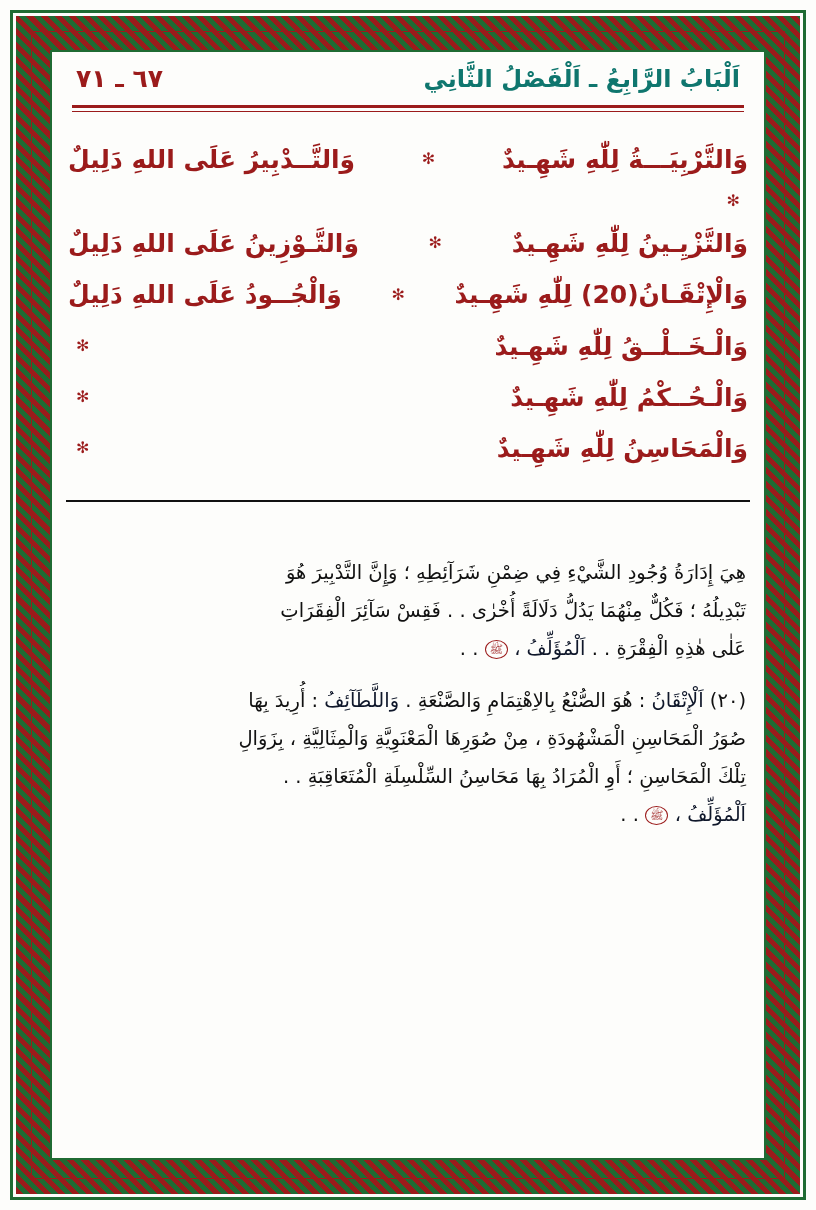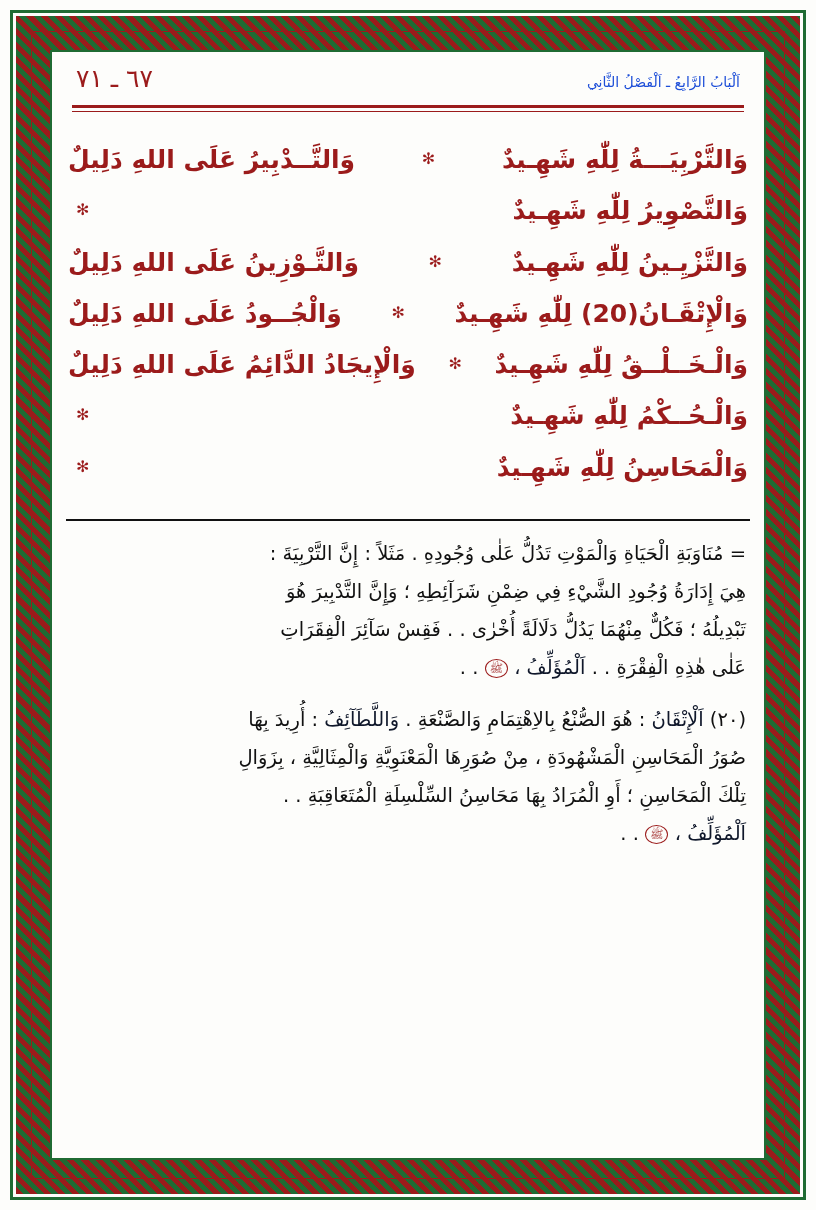--- a/index.html
+++ b/index.html
@@ -81,30 +81,30 @@
 
   
   .header {
     display: flex;
     align-items: baseline;
     justify-content: space-between;
     direction: rtl;
     padding: 6px 14px 0 14px;
   }
   .header .chapter {
-    color: #1d4ed8;
-    font-size: 14px;
-    font-weight: normal;
+    color: #0f766e;
+    font-size: 24px;
+    font-weight: bold;
     letter-spacing: 0;
     white-space: nowrap;
   }
   .header .pages {
     color: #9b1b1b;
     font-size: 25px;
-    font-weight: normal;
+    font-weight: bold;
     white-space: nowrap;
     margin-right: 18px;
   }
 
   .header-rule {
     margin: 12px 10px 0 10px;
     height: 0;
     border-top: 3px solid #9b1b1b;
   }
   .header-rule2 {
@@ -192,60 +192,58 @@
 
     <div class="verses">
 
       <div class="verse-line">
         <span class="hemistich right">وَالتَّرْبِيَـــةُ لِلّٰهِ شَهِـيدٌ</span>
         <span class="floret">✻</span>
         <span class="hemistich left">وَالتَّــدْبِيرُ عَلَى اللهِ دَلِيلٌ</span>
       </div>
 
       <div class="verse-line">
-        <span class="hemistich right">وَالتَّصْوِيرُ لِلّٰهِ شَهِـيدٌ</span>
         <span class="floret">✻</span>
       </div>
 
       <div class="verse-line">
         <span class="hemistich right">وَالتَّزْيِـينُ لِلّٰهِ شَهِـيدٌ</span>
         <span class="floret">✻</span>
         <span class="hemistich left">وَالتَّـوْزِينُ عَلَى اللهِ دَلِيلٌ</span>
       </div>
 
       <div class="verse-line">
         <span class="hemistich right">وَالْإِتْقَـانُ(20) لِلّٰهِ شَهِـيدٌ</span>
         <span class="floret">✻</span>
         <span class="hemistich left">وَالْجُــودُ عَلَى اللهِ دَلِيلٌ</span>
       </div>
 
       <div class="verse-line">
         <span class="hemistich right">وَالْـخَــلْــقُ لِلّٰهِ شَهِـيدٌ</span>
         <span class="floret">✻</span>
-        <span class="hemistich left">وَالْإِيجَادُ الدَّائِمُ عَلَى اللهِ دَلِيلٌ</span>
       </div>
 
       <div class="verse-line">
         <span class="hemistich right">وَالْـحُــكْمُ لِلّٰهِ شَهِـيدٌ</span>
         <span class="floret">✻</span>
       </div>
 
       <div class="verse-line">
         <span class="hemistich right">وَالْمَحَاسِنُ لِلّٰهِ شَهِـيدٌ</span>
         <span class="floret">✻</span>
       </div>
 
     </div>
 
     <div class="footnote-rule"></div>
 
     <div class="commentary">
 
       <p>
-        <span>= مُنَاوَبَةِ الْحَيَاةِ وَالْمَوْتِ تَدُلُّ عَلٰى وُجُودِهِ . مَثَلاً : إِنَّ التَّرْبِيَةَ :</span><br>
+        <br>
         <span>هِيَ إِدَارَةُ وُجُودِ الشَّيْءِ فِي ضِمْنِ شَرَآئِطِهِ ؛ وَإِنَّ التَّدْبِيرَ هُوَ</span><br>
         <span>تَبْدِيلُهُ ؛ فَكُلٌّ مِنْهُمَا يَدُلُّ دَلَالَةً أُخْرٰى . . فَقِسْ سَآئِرَ الْفِقَرَاتِ</span><br>
         <span>عَلٰى هٰذِهِ الْفِقْرَةِ . .</span>
         <span class="red">اَلْمُؤَلِّفُ ،</span>
         <span class="salawat">ﷺ</span>
         <span>. .</span>
       </p>
 
       <p>
         <span>(٢٠)</span>

